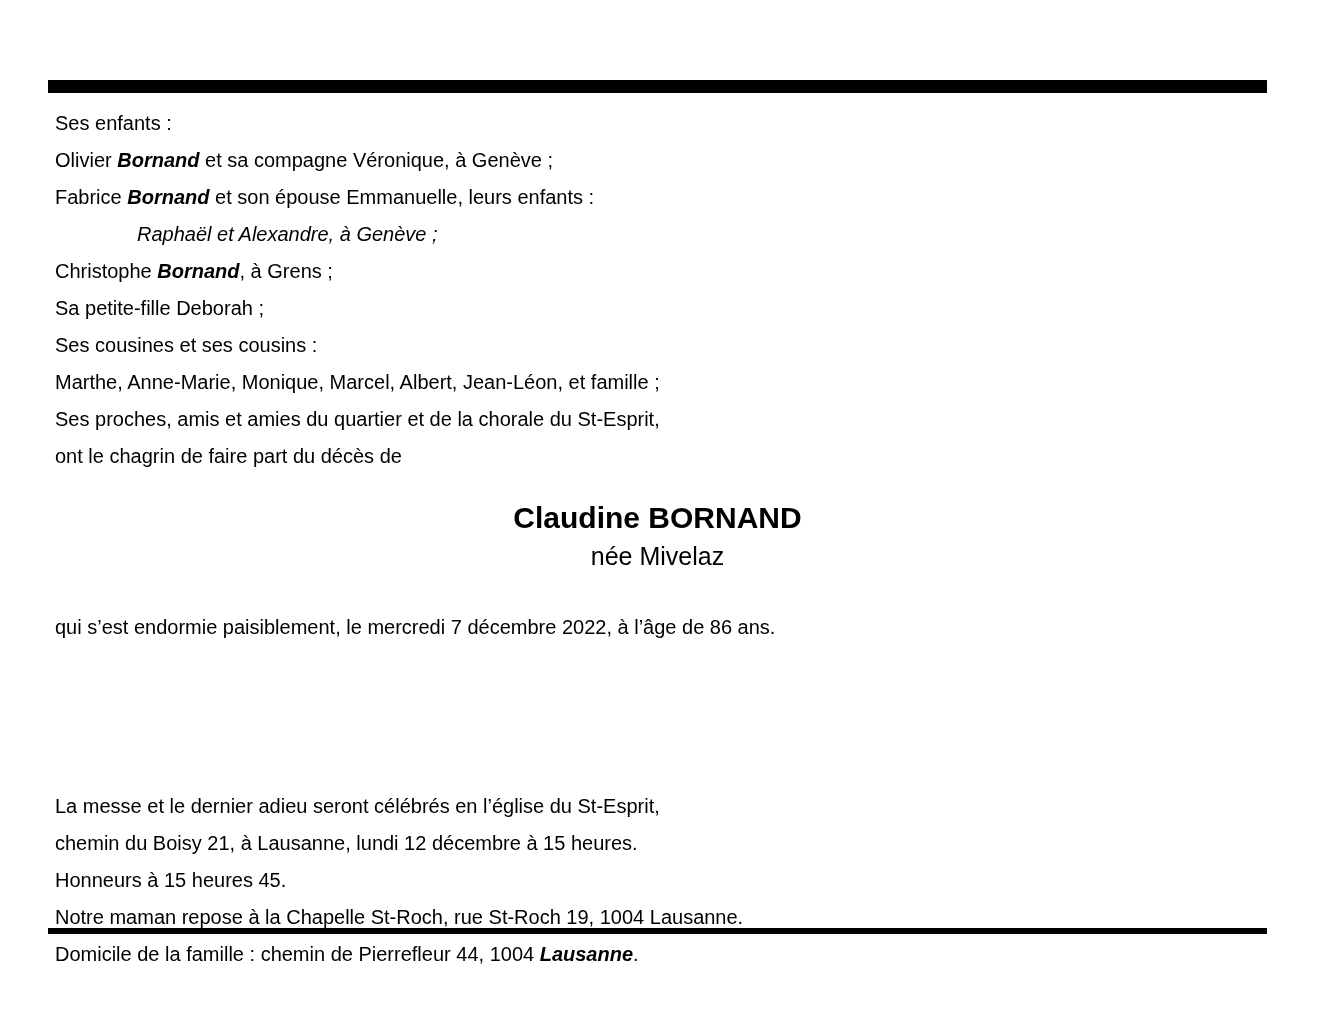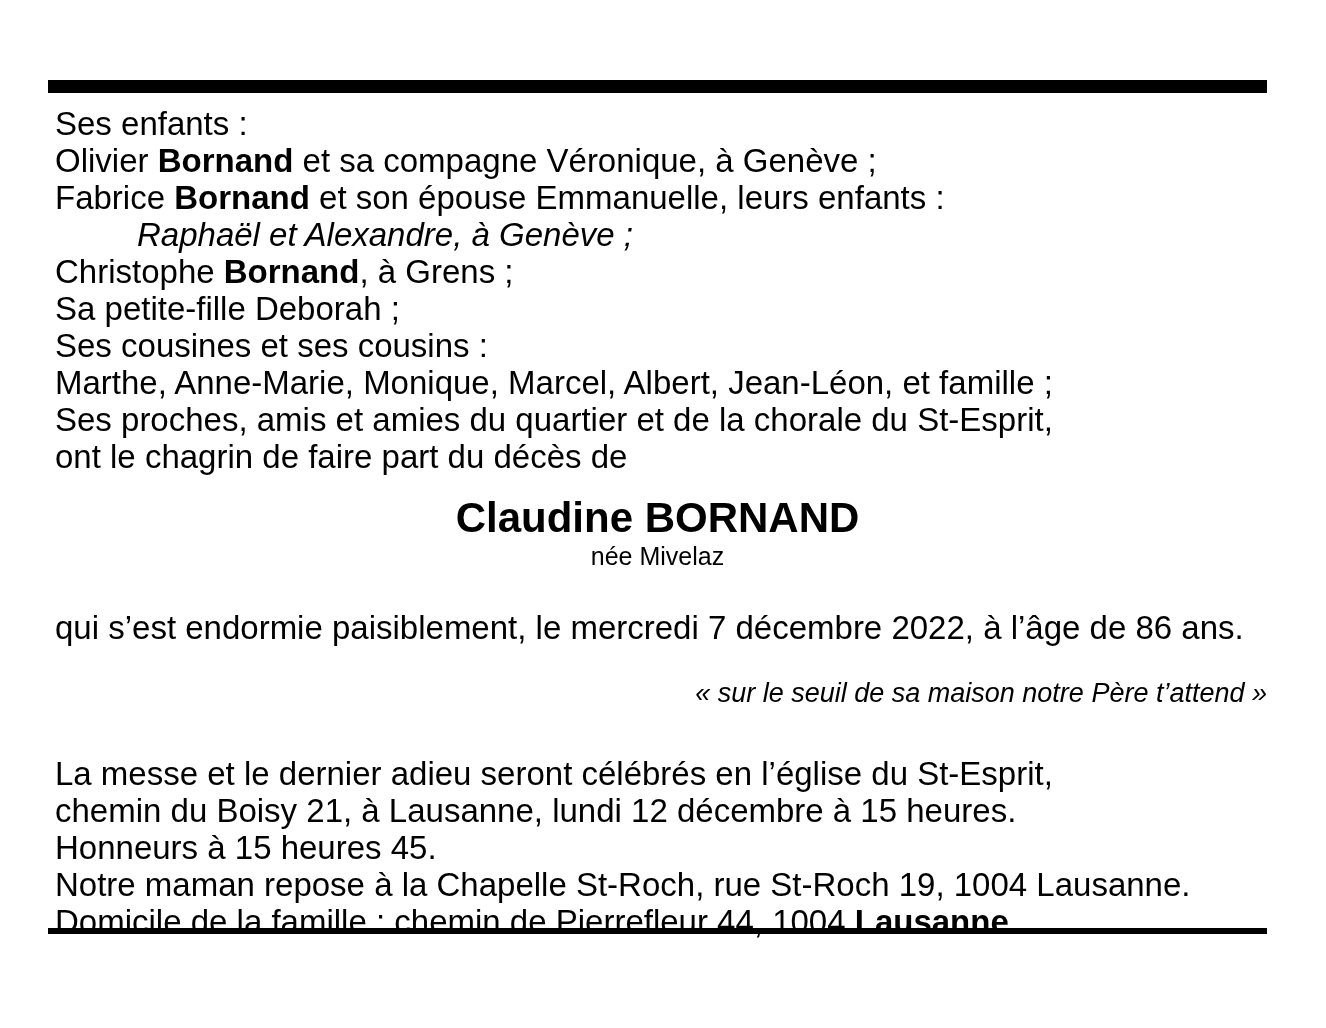--- a/index.html
+++ b/index.html
@@ -22,39 +22,39 @@
     left: 48px;
     width: 1219px;
     background: #000000;
   }
   .rule-top { top: 80px; height: 13px; }
   .rule-bottom { top: 928px; height: 6px; }
 
   .textblock {
     position: absolute;
     left: 55px;
-    font-size: 33px;
+    font-size: 20px;
     line-height: 37px;
     white-space: pre-wrap;
   }
   .family-block { top: 105px; }
-  .service-block { top: 755px; }
+  .service-block { top: 788px; }
   .line { white-space: pre; }
   .line.indent { padding-left: 82px; font-style: italic; }
-  .bold { font-weight: bold; }
+  .bold { font-weight: bold; font-style: italic; }
 
   .title-block {
     position: absolute;
     left: 48px;
     width: 1219px;
     top: 498px;
     text-align: center;
   }
   .deceased-name {
-    font-size: 42px;
+    font-size: 30px;
     font-weight: bold;
     line-height: 40px;
   }
   .maiden-name {
     font-size: 25px;
     line-height: 37px;
   }
   .death-line { top: 609px; text-align: center; }
   .quote-block {
     position: absolute;
@@ -76,19 +76,18 @@
 
   <div class="textblock family-block"><div class="line"><span>Ses enfants :</span></div><div class="line"><span>Olivier </span><span class="bold">Bornand</span><span> et sa compagne Véronique, à Genève ;</span></div><div class="line"><span>Fabrice </span><span class="bold">Bornand</span><span> et son épouse Emmanuelle, leurs enfants :</span></div><div class="line indent"><span>Raphaël et Alexandre, à Genève ;</span></div><div class="line"><span>Christophe </span><span class="bold">Bornand</span><span>, à Grens ;</span></div><div class="line"><span>Sa petite-fille Deborah ;</span></div><div class="line"><span>Ses cousines et ses cousins :</span></div><div class="line"><span>Marthe, Anne-Marie, Monique, Marcel, Albert, Jean-Léon, et famille ;</span></div><div class="line"><span>Ses proches, amis et amies du quartier et de la chorale du St-Esprit,</span></div><div class="line"><span>ont le chagrin de faire part du décès de</span></div></div>
 
   <div class="title-block">
     <div class="deceased-name">Claudine BORNAND</div>
     <div class="maiden-name">née Mivelaz</div>
   </div>
 
   <div class="textblock death-line">qui s’est endormie paisiblement, le mercredi 7 décembre 2022, à l’âge de 86 ans.</div>
 
-  <div class="quote-block">« sur le seuil de sa maison notre Père t’attend »</div>
 
   <div class="textblock service-block"><div class="line"><span>La messe et le dernier adieu seront célébrés en l’église du St-Esprit,</span></div><div class="line"><span>chemin du Boisy 21, à Lausanne, lundi 12 décembre à 15 heures.</span></div><div class="line"><span>Honneurs à 15 heures 45.</span></div><div class="line"><span>Notre maman repose à la Chapelle St-Roch, rue St-Roch 19, 1004 Lausanne.</span></div><div class="line"><span>Domicile de la famille : chemin de Pierrefleur 44, 1004 </span><span class="bold">Lausanne</span><span>.</span></div></div>
 
   <div class="rule rule-bottom"></div>
 
 </div>
 
 </body></html>

